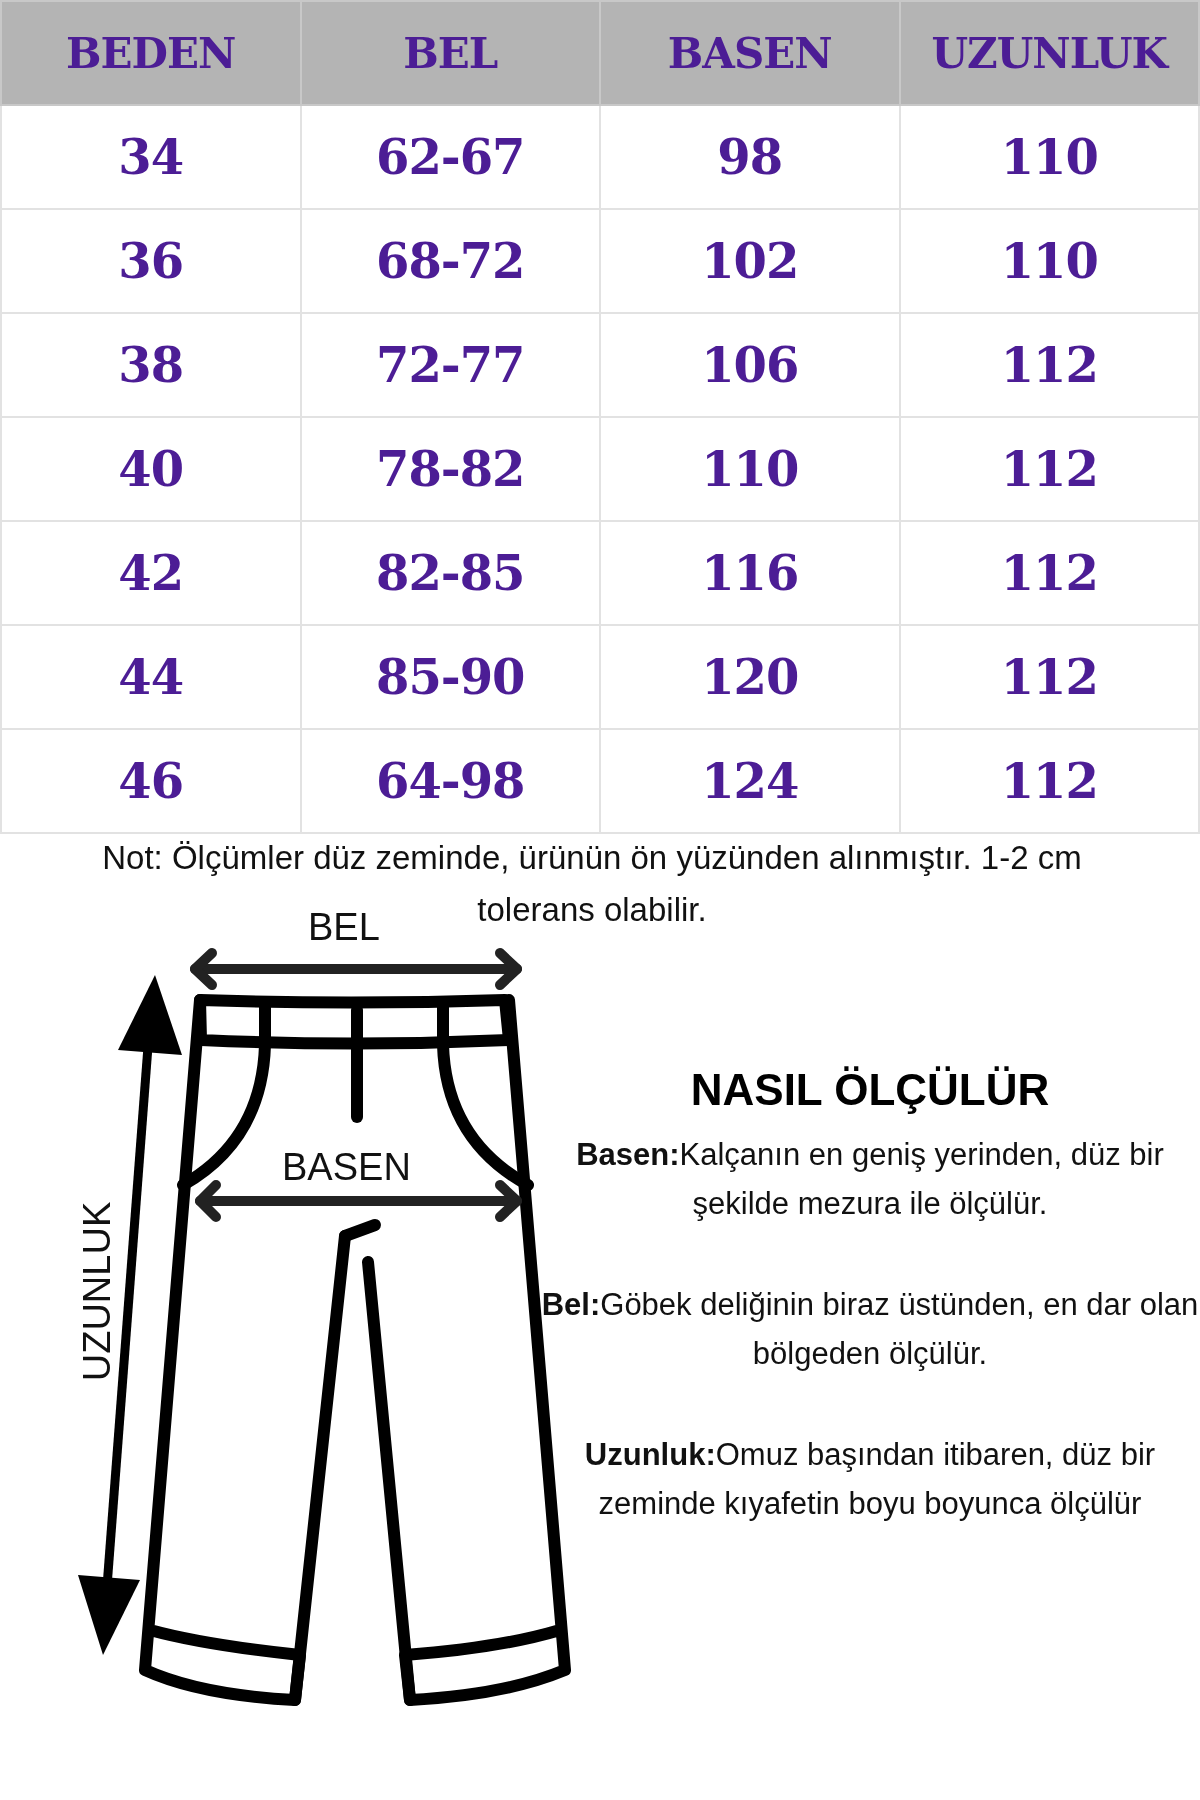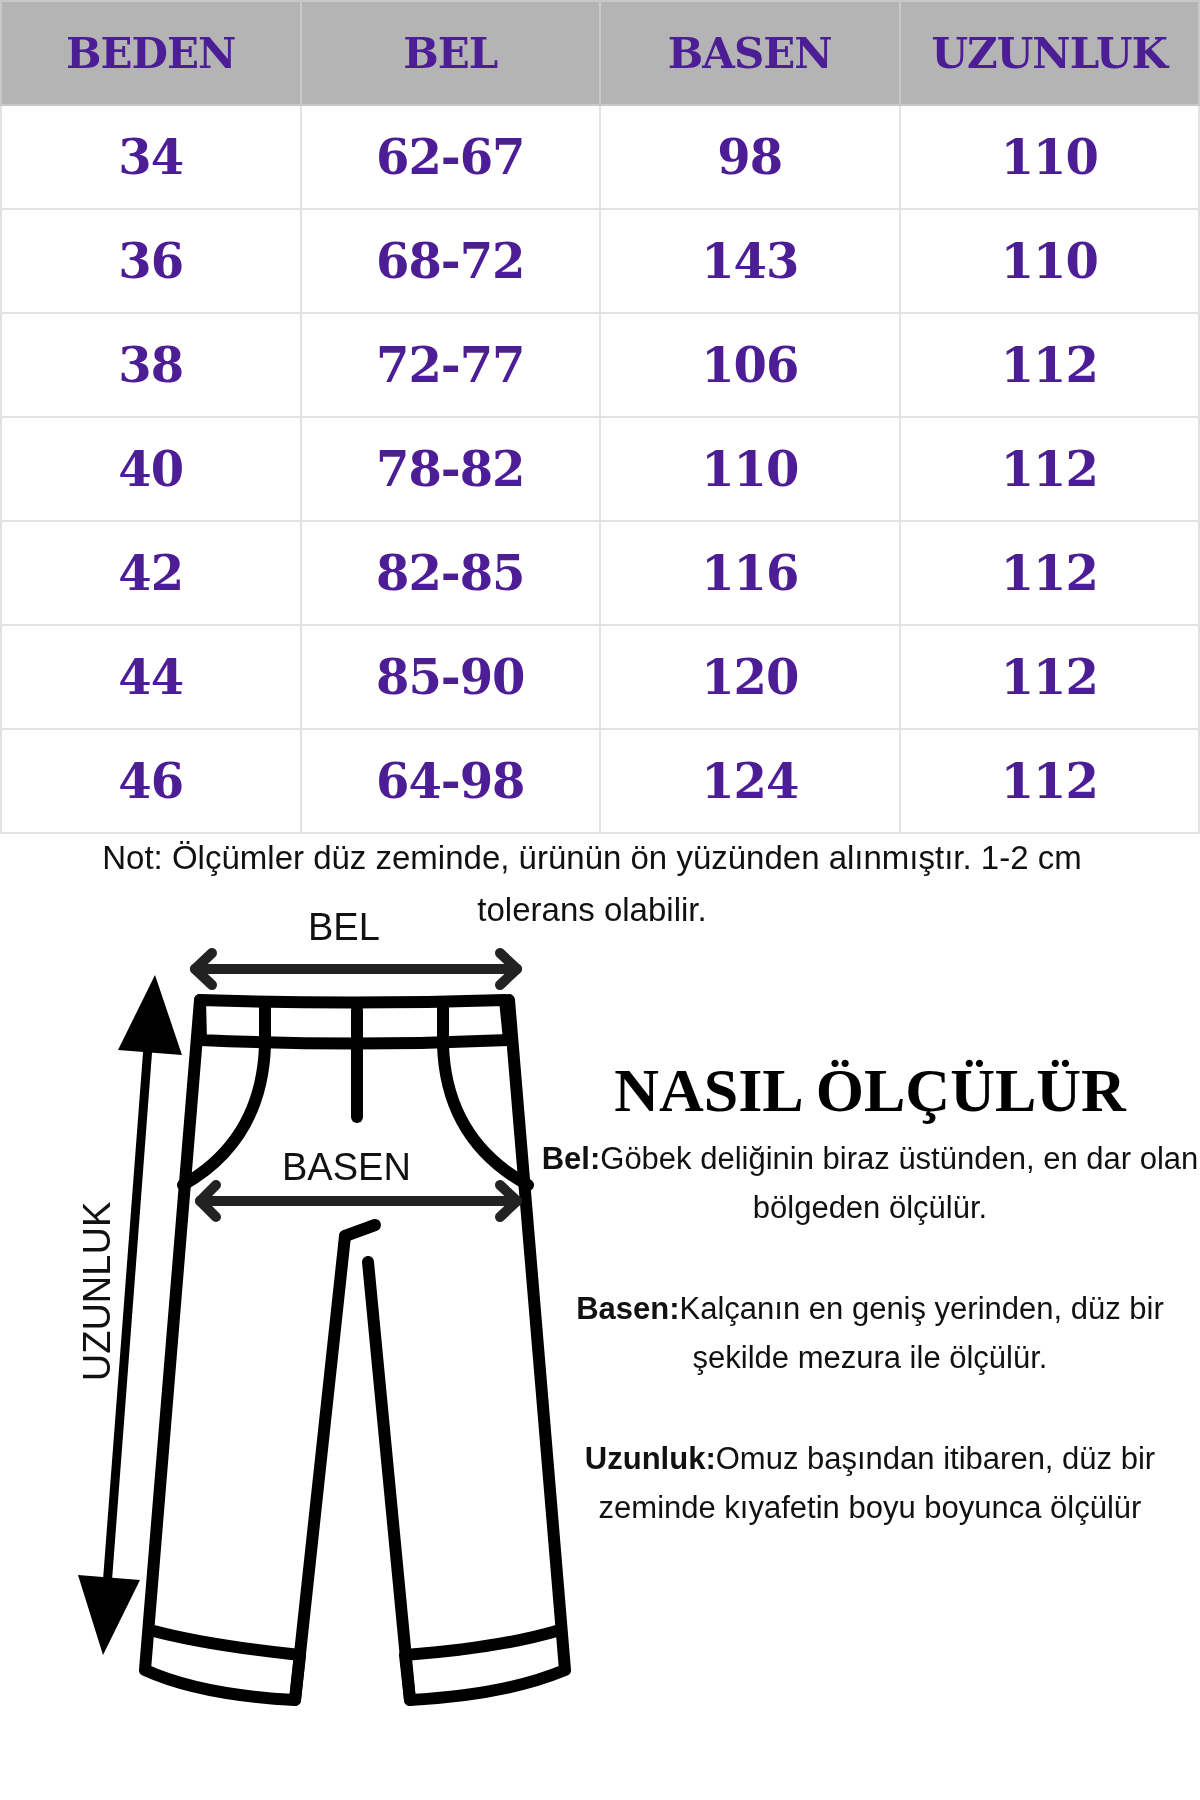--- a/index.html
+++ b/index.html
@@ -5,21 +5,21 @@
   html, body { margin:0; padding:0; background:#ffffff; }
   body { width:1200px; height:1800px; position:relative; overflow:hidden; font-family:"Liberation Sans", sans-serif; color:#000; }
   .size-table { position:absolute; left:0; top:0; width:1200px; border-collapse:collapse; table-layout:fixed; }
   .size-table th, .size-table td { border:2px solid #e2e2e2; text-align:center; font-family:"DejaVu Serif", serif; font-weight:bold; color:#4c1d95; }
   .size-table th { background:#b4b4b4; height:100px; font-size:42px; letter-spacing:-1px; border-color:#c8c8c8; }
   .size-table td { height:100px; font-size:48px; letter-spacing:-1px; }
   .note { position:absolute; left:52px; top:832px; width:1080px; text-align:center; font-size:33px; line-height:52px; color:#111; font-family:"Liberation Sans", sans-serif; }
   .diagram { position:absolute; left:0; top:900px; width:600px; height:900px; }
   .lbl { position:absolute; font-family:"Liberation Sans", sans-serif; font-size:38px; color:#111; }
   .howto { position:absolute; left:540px; top:1050px; width:660px; text-align:center; }
-  .howto h2 { margin:0; font-size:62px; font-weight:bold; font-family:Liberation Serif, serif; letter-spacing:0px; height:80px; line-height:80px; }
+  .howto h2 { margin:0; font-size:44px; font-weight:bold; font-family:Liberation Sans, sans-serif; letter-spacing:0px; height:80px; line-height:80px; }
   .howto p { margin:0 0 52px 0; font-size:31px; line-height:49px; color:#111; }
   .howto b { font-weight:bold; }
 </style>
 </head>
 <body>
 
 <table class="size-table">
   <thead>
     <tr>
       <th>BEDEN</th>
@@ -31,21 +31,21 @@
   <tbody>
     <tr>
       <td>34</td>
       <td>62-67</td>
       <td>98</td>
       <td>110</td>
     </tr>
     <tr>
       <td>36</td>
       <td>68-72</td>
-      <td>143</td>
+      <td>102</td>
       <td>110</td>
     </tr>
     <tr>
       <td>38</td>
       <td>72-77</td>
       <td>106</td>
       <td>112</td>
     </tr>
     <tr>
       <td>40</td>
@@ -115,22 +115,22 @@
       <polygon points="103,1655 78,1575 140,1580" fill="#000"></polygon>
     </g>
   </svg>
   <div class="lbl" style="left:308px; top:6px;">BEL</div>
   <div class="lbl" style="left:282px; top:246px;">BASEN</div>
   <div class="lbl" style="left:-3px; top:370px; transform:rotate(-90deg); transform-origin:center; width:200px; text-align:center;">UZUNLUK</div>
 </div>
 
 <div class="howto">
   <h2>NASIL ÖLÇÜLÜR</h2>
+  <p>
+    <b>Basen:</b><span>Kalçanın en geniş yerinden, düz bir şekilde mezura ile ölçülür.</span>
+  </p>
   <p style="margin-top:4px;">
     <b>Bel:</b><span>Göbek deliğinin biraz üstünden, en dar olan bölgeden ölçülür.</span>
-  </p>
-  <p>
-    <b>Basen:</b><span>Kalçanın en geniş yerinden, düz bir şekilde mezura ile ölçülür.</span>
   </p>
   <p>
     <b>Uzunluk:</b><span>Omuz başından itibaren, düz bir zeminde kıyafetin boyu boyunca ölçülür</span>
   </p>
 </div>
 
 </body></html>

